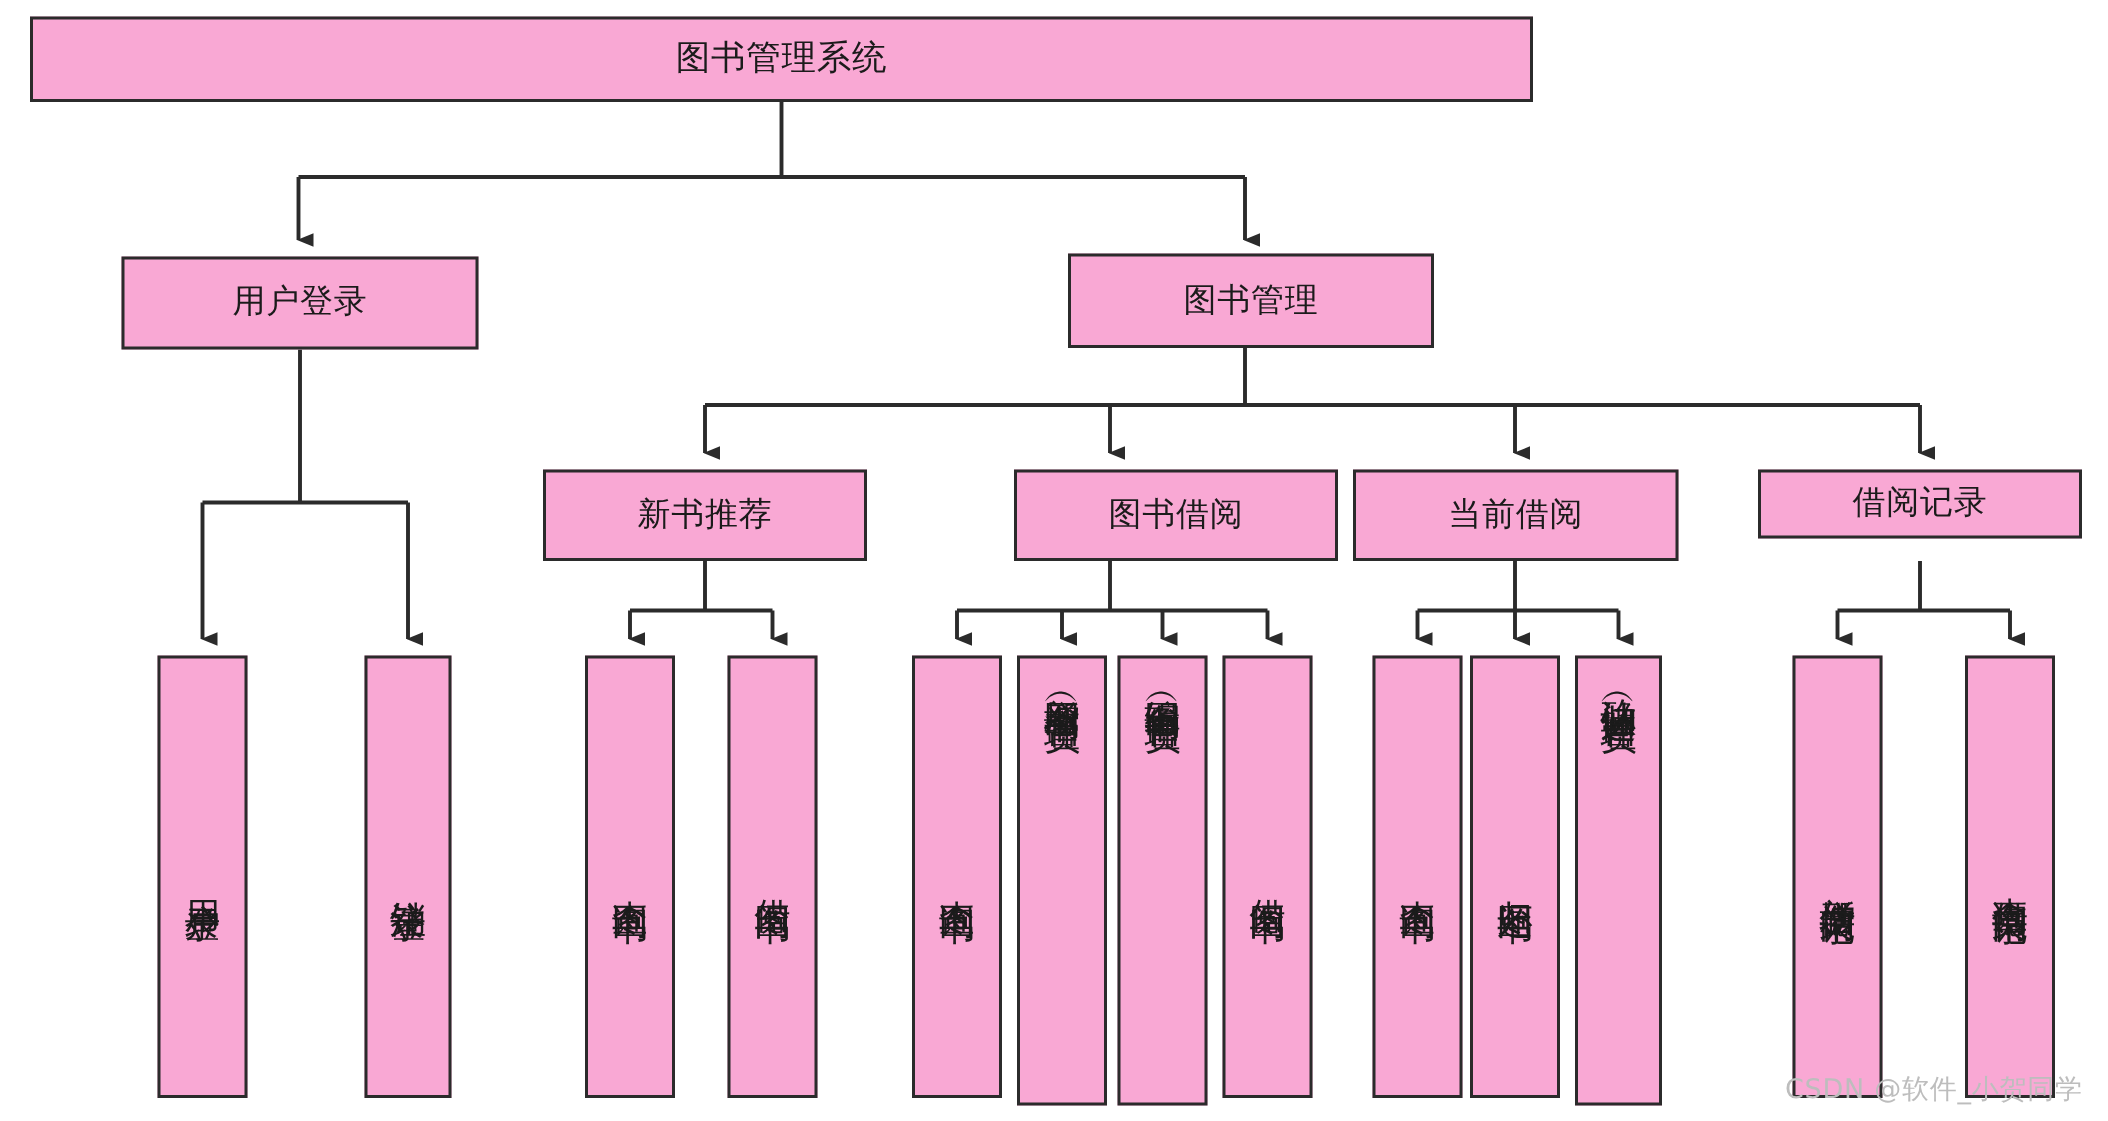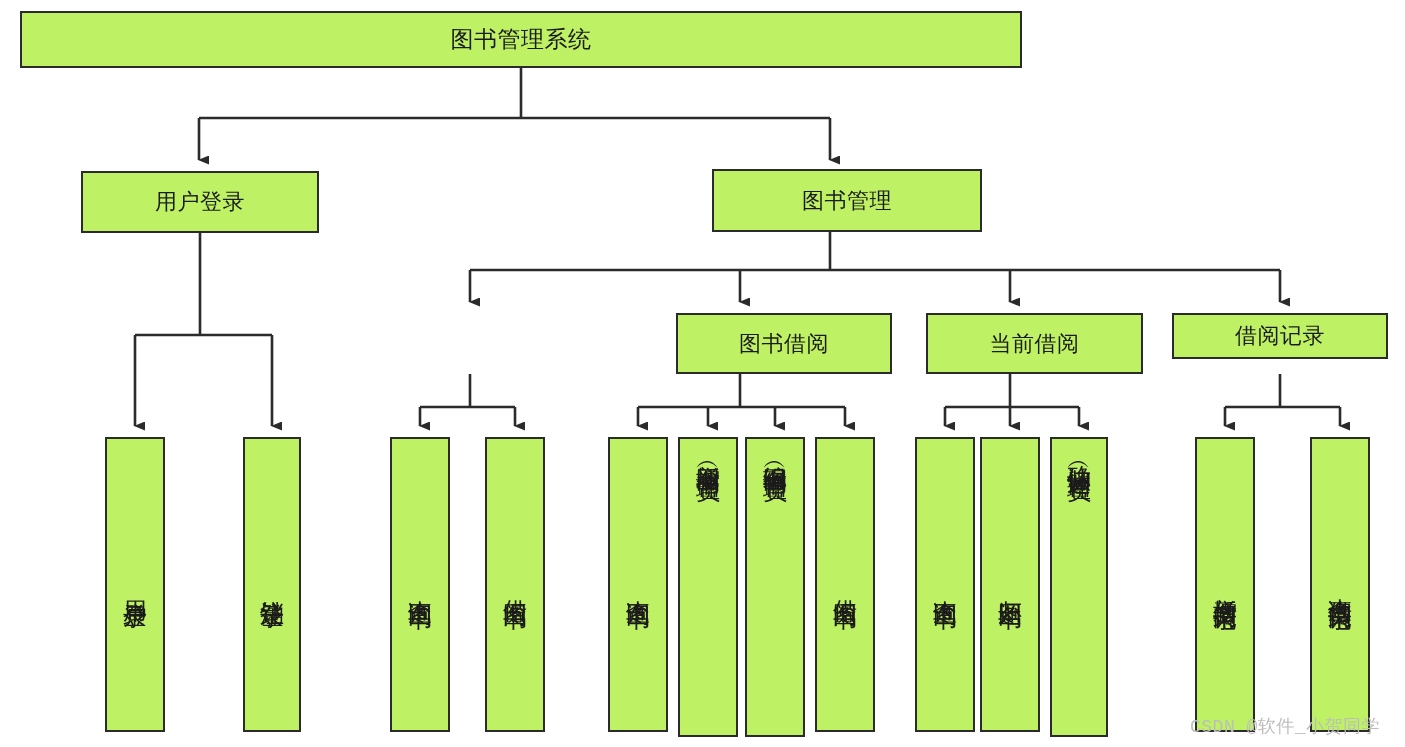--- a/index.html
+++ b/index.html
@@ -21,21 +21,21 @@
     position: absolute;
     left: 0;
     top: 0;
     width: 1405px;
     height: 747px;
     pointer-events: none;
   }
   .node {
     position: absolute;
     box-sizing: border-box;
-    background: #bef264;
+    background: #f9a8d4;
     border: 2px solid #2b2b2b;
     display: flex;
     align-items: center;
     justify-content: center;
     color: #1b1b1b;
     z-index: 2;
   }
   .node-label {
     display: block;
     text-align: center;
@@ -67,21 +67,20 @@
   }
   #watermark {
     position: absolute;
     left: 1190px;
     top: 714px;
     font-size: 18px;
     color: #bdbdbd;
     white-space: nowrap;
     z-index: 5;
     letter-spacing: 0.5px;
-    font-family: Liberation Mono, monospace;
   }
 </style>
 </head>
 <body>
 
 <div id="diagram-root">
 
   <svg id="connector-layer" viewBox="0 0 1405 747">
     <defs>
       <marker id="arrowhead" markerWidth="9" markerHeight="11" refX="4.5" refY="10" orient="auto" markerUnits="userSpaceOnUse">
@@ -132,28 +131,31 @@
     </g>
   </svg>
 
   <div class="node horiz root" style="left:20px; top:11px; width:1002px; height:57px;">
     <span class="node-label">图书管理系统</span>
   </div>
 
   <div class="node horiz" style="left:81px; top:171px; width:238px; height:62px;">
     <span class="node-label">用户登录</span>
   </div>
-  <div class="node horiz" style="left:712px; top:169px; width:270px; height:63px;">
+  <div class="node horiz" style="left:712px; top:169px; width:244px; height:63px;">
     <span class="node-label">图书管理</span>
   </div>
 
+  <div class="node horiz" style="left:362px; top:313px; width:216px; height:61px;">
+    <span class="node-label">新书推荐</span>
+  </div>
   <div class="node horiz" style="left:632px; top:313px; width:216px; height:61px;margin-left:44px;">
     <span class="node-label">图书借阅</span>
   </div>
-  <div class="node horiz" style="left:902px; top:313px; width:217px; height:61px;margin-left:24px;">
+  <div class="node horiz" style="left:902px; top:313px; width:217px; height:61px;">
     <span class="node-label">当前借阅</span>
   </div>
   <div class="node horiz" style="left:1172px; top:313px; width:216px; height:46px;">
     <span class="node-label">借阅记录</span>
   </div>
 
   <div class="node vert centered" style="left:105px; top:437px; width:60px; height:295px;">
     <span class="node-label">用户登录</span>
   </div>
   <div class="node vert centered" style="left:243px; top:437px; width:58px; height:295px;">

